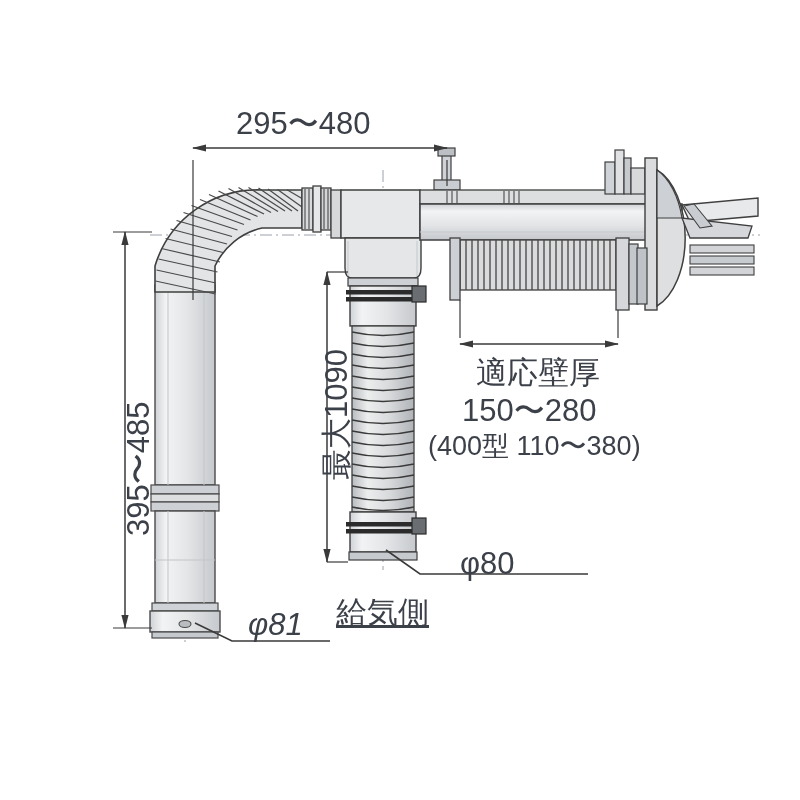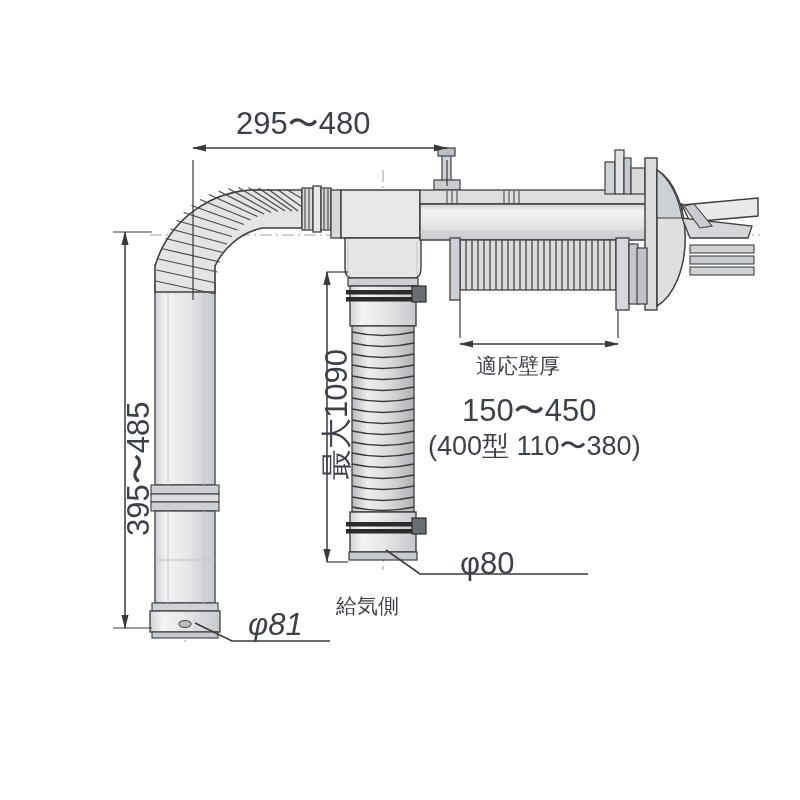--- a/index.html
+++ b/index.html
@@ -3,21 +3,21 @@
 <meta charset="utf-8">
 <style>
   html,body{margin:0;padding:0;background:#ffffff;}
   body{width:800px;height:800px;overflow:hidden;
        font-family:"Liberation Sans","DejaVu Sans",sans-serif;}
   #stage{position:relative;width:800px;height:800px;background:#fff;}
   svg#drawing{position:absolute;left:0;top:0;width:800px;height:800px;}
   .txt{position:absolute;color:#3c4049;white-space:nowrap;letter-spacing:0px;}
   .dim-num{font-size:31px;}
   .dim-num-sm{font-size:27px;}
-  .jp{font-size:21px;}
+  .jp{font-size:31px;}
   .rot{transform-origin:0 0;}
 </style>
 </head>
 <body>
 
 <div id="stage">
 
   <svg id="drawing" viewBox="0 0 800 800">
     <defs>
       <marker id="arrL" markerWidth="14" markerHeight="10" refX="1" refY="5" orient="auto" markerUnits="userSpaceOnUse">
@@ -263,24 +263,24 @@
   </svg>
 
   <div class="txt dim-num" style="left:236px;top:103px;">295〜480</div>
 
   <div class="txt dim-num rot" style="left:118px;top:536px;transform:rotate(-90deg);">395〜485</div>
 
   <div class="txt dim-num rot" style="left:316px;top:480px;transform:rotate(-90deg);">最大1090</div>
 
   <div class="txt jp" style="left:476px;top:352px;">適応壁厚</div>
 
-  <div class="txt dim-num" style="left:462px;top:390px;">150〜450</div>
+  <div class="txt dim-num" style="left:462px;top:390px;">150〜280</div>
 
   <div class="txt dim-num-sm" style="left:428px;top:428px;">(400型 110〜380)</div>
 
   <div class="txt dim-num" style="left:248px;top:607px;font-style:italic;">φ81</div>
 
 
   <div class="txt dim-num" style="left:460px;top:546px;">φ80</div>
 
-  <div class="txt jp" style="left:336px;top:592px;">給気側</div>
+  <div class="txt jp" style="left:336px;top:592px;text-decoration:underline;">給気側</div>
 
 </div>
 
 </body></html>

